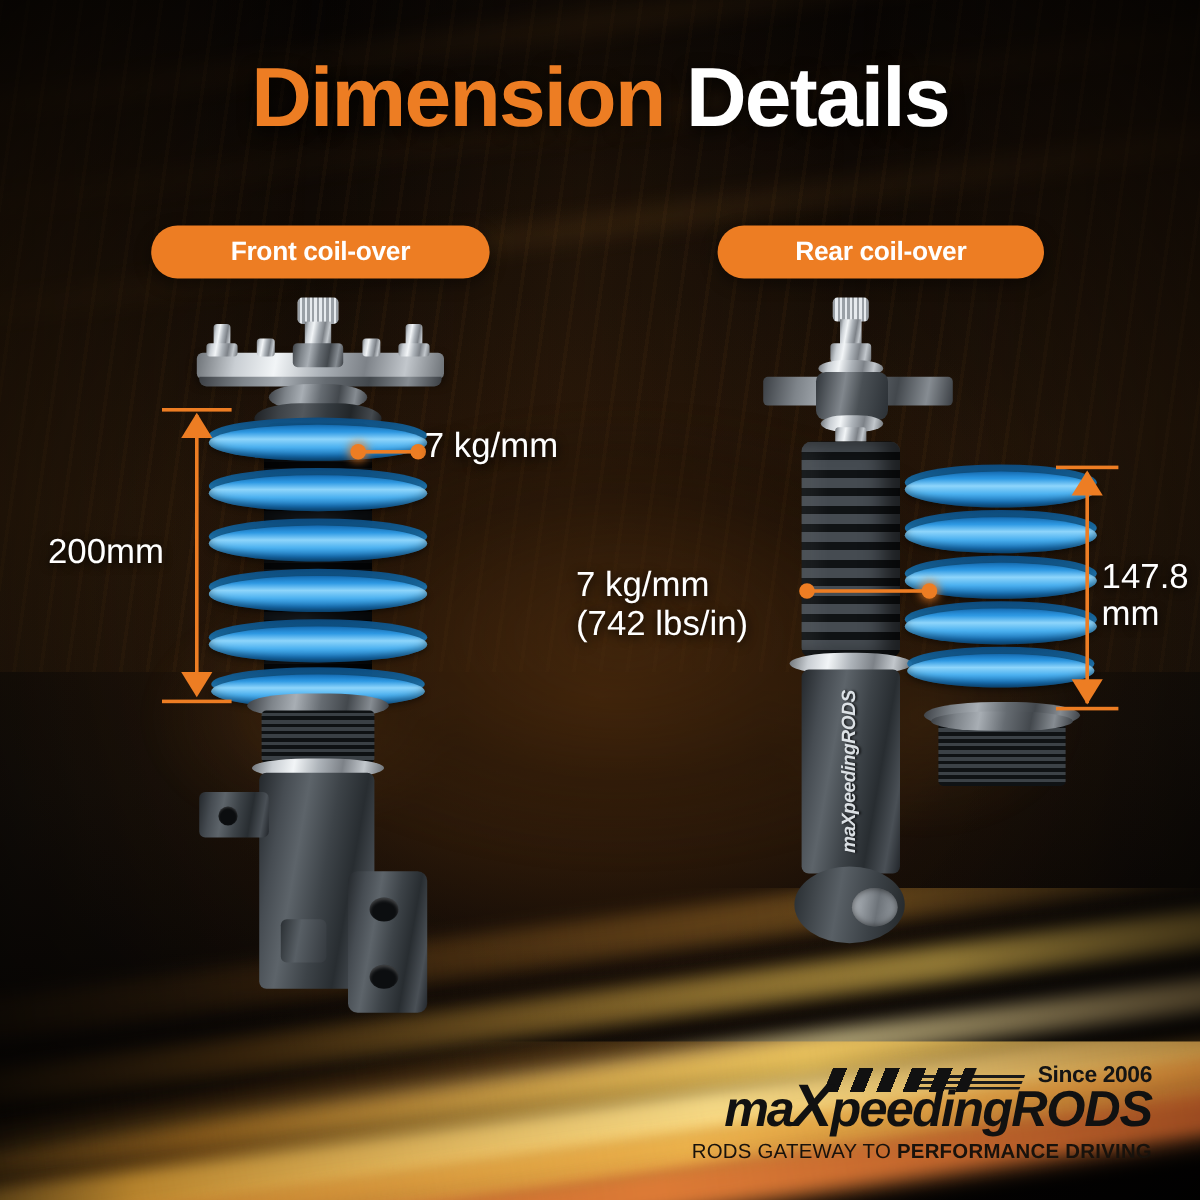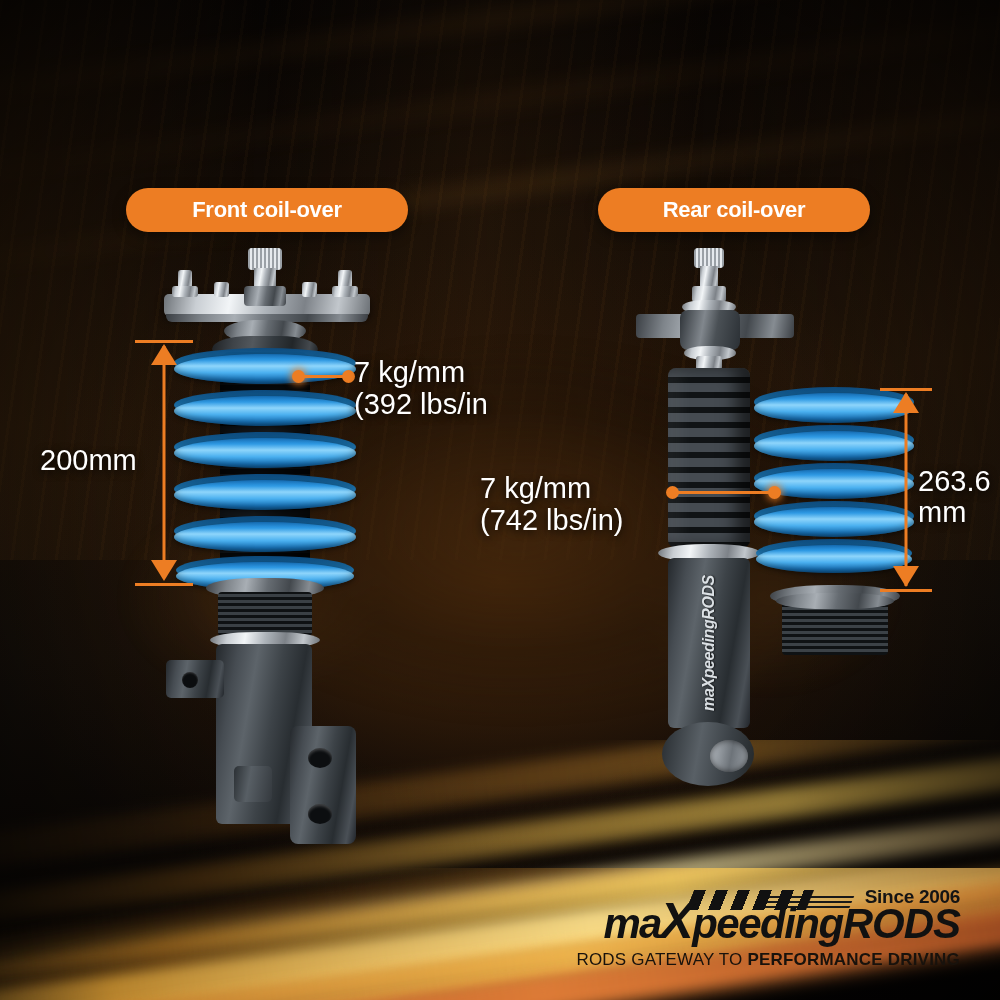--- a/index.html
+++ b/index.html
@@ -227,20 +227,23 @@
   <div class="bottom-streaks">
     <i style="top:6%;  height:34px; background:linear-gradient(90deg,rgba(0,0,0,0) 0%,rgba(150,92,26,.30) 30%,rgba(214,150,54,.42) 62%,rgba(0,0,0,0) 100%);"></i>
     <i style="top:26%; height:30px; background:linear-gradient(90deg,rgba(0,0,0,0) 0%,rgba(196,126,36,.38) 26%,rgba(247,206,90,.72) 66%,rgba(160,96,30,.25) 100%);"></i>
     <i style="top:45%; height:26px; background:linear-gradient(90deg,rgba(0,0,0,0) 0%,rgba(232,170,58,.55) 24%,rgba(255,236,170,.85) 60%,rgba(230,150,54,.40) 100%);"></i>
     <i style="top:62%; height:32px; background:linear-gradient(90deg,rgba(0,0,0,0) 0%,rgba(236,158,52,.62) 20%,rgba(250,198,86,.88) 58%,rgba(226,132,44,.50) 100%);"></i>
     <i style="top:82%; height:30px; background:linear-gradient(90deg,rgba(0,0,0,0) 0%,rgba(222,118,50,.58) 18%,rgba(238,136,58,.80) 56%,rgba(196,92,38,.50) 100%);"></i>
   </div>
 
   <div class="vignette"></div>
 
+  <div class="title">
+    <span class="t-a">Dimension</span><span>&nbsp;</span><span class="t-b">Details</span>
+  </div>
 
   <div class="pill" id="pill-rear">
     <span>Rear coil-over</span>
   </div>
   <div class="pill" id="pill-front">
     <span>Front coil-over</span>
   </div>
 
   <div class="part" style="left:150px; top:248px; width:230px; height:600px;">
 
@@ -383,31 +386,30 @@
   <div class="m-label" style="left:40px; top:444px;">200mm</div>
 
   <div class="measure" style="left:880px; top:388px; width:52px; height:204px;">
     <div class="m-tick" style="left:0; top:0; width:52px;"></div>
     <div class="m-line" style="top:6px; height:192px;"></div>
     <div class="m-arrow up" style="top:4px;"></div>
     <div class="m-arrow down" style="bottom:5px;"></div>
     <div class="m-tick" style="left:0; bottom:0; width:52px;"></div>
   </div>
   <div class="m-label two" style="left:918px; top:466px;">
-    <div>263.6</div>
+    <div>147.8</div>
     <div>mm</div>
   </div>
 
   <div class="callout" style="left:292px; top:364px; width:330px; height:80px;">
     <div class="dot glow" style="left:0px; top:6px;"></div>
     <div class="lead" style="left:8px; top:11px; width:52px;"></div>
     <div class="dot" style="left:50px; top:6px;"></div>
     <div class="txt" style="left:62px; top:-8px;">
       <div>7 kg/mm</div>
-      <div>(392 lbs/in</div>
     </div>
   </div>
 
   <div class="callout" style="left:480px; top:478px; width:330px; height:80px;">
     <div class="txt" style="left:0px; top:-6px;">
       <div>7 kg/mm</div>
       <div>(742 lbs/in)</div>
     </div>
     <div class="dot" style="left:186px; top:8px;"></div>
     <div class="lead" style="left:194px; top:13px; width:100px;"></div>

